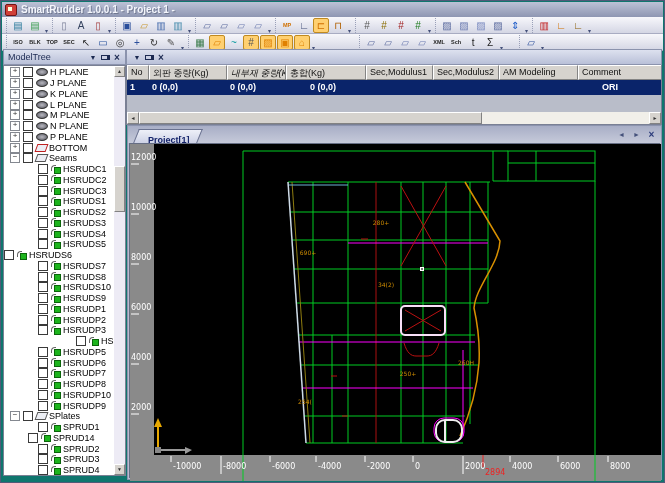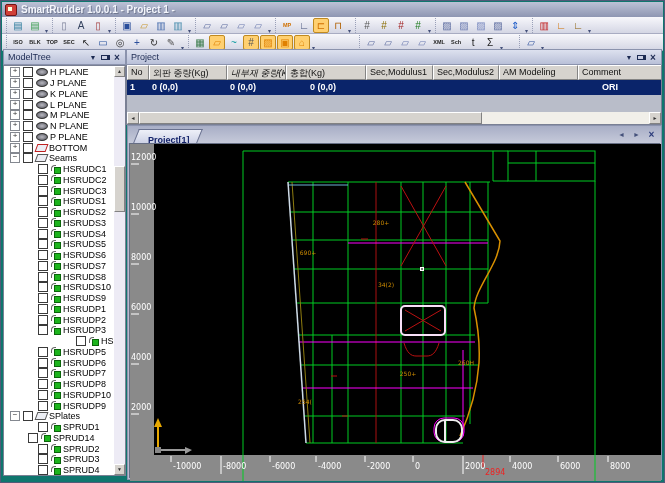--- a/index.html
+++ b/index.html
@@ -267,21 +267,21 @@
           <div class="trow" style="padding-left: 34px;">
             <span class="cbox"></span>
             <span class="ic-seam"></span>
             <span class="lbl">HSRUDS4</span>
           </div>
           <div class="trow" style="padding-left: 34px;">
             <span class="cbox"></span>
             <span class="ic-seam"></span>
             <span class="lbl">HSRUDS5</span>
           </div>
-          <div class="trow" style="padding-left: 34px;">
+          <div class="trow" style="">
             <span class="cbox"></span>
             <span class="ic-seam"></span>
             <span class="lbl">HSRUDS6</span>
           </div>
           <div class="trow" style="padding-left: 34px;">
             <span class="cbox"></span>
             <span class="ic-seam"></span>
             <span class="lbl">HSRUDS7</span>
           </div>
           <div class="trow" style="padding-left: 34px;">
@@ -389,21 +389,20 @@
       <div class="vsb">
         <div class="sbtn up">▲</div>
         <div class="thumb"></div>
         <div class="sbtn dn">▼</div>
       </div>
     </div>
   </div>
 
   <div id="projectpanel">
     <div class="panelhdr">
-      <span class="ptitle">Project</span>
       <span class="phbtn">▼</span>
       <span class="phbtn">
           <span class="pin"></span>
         </span>
       <span class="phbtn" style="font-size:10px;font-weight:bold;">×</span>
     </div>
     <div id="tablewrap">
       <div id="tblhead">
           <div class="hcell" style="width: 22px;">No</div>
           <div class="hcell" style="width: 78px;">외판 중량(Kg)</div>

